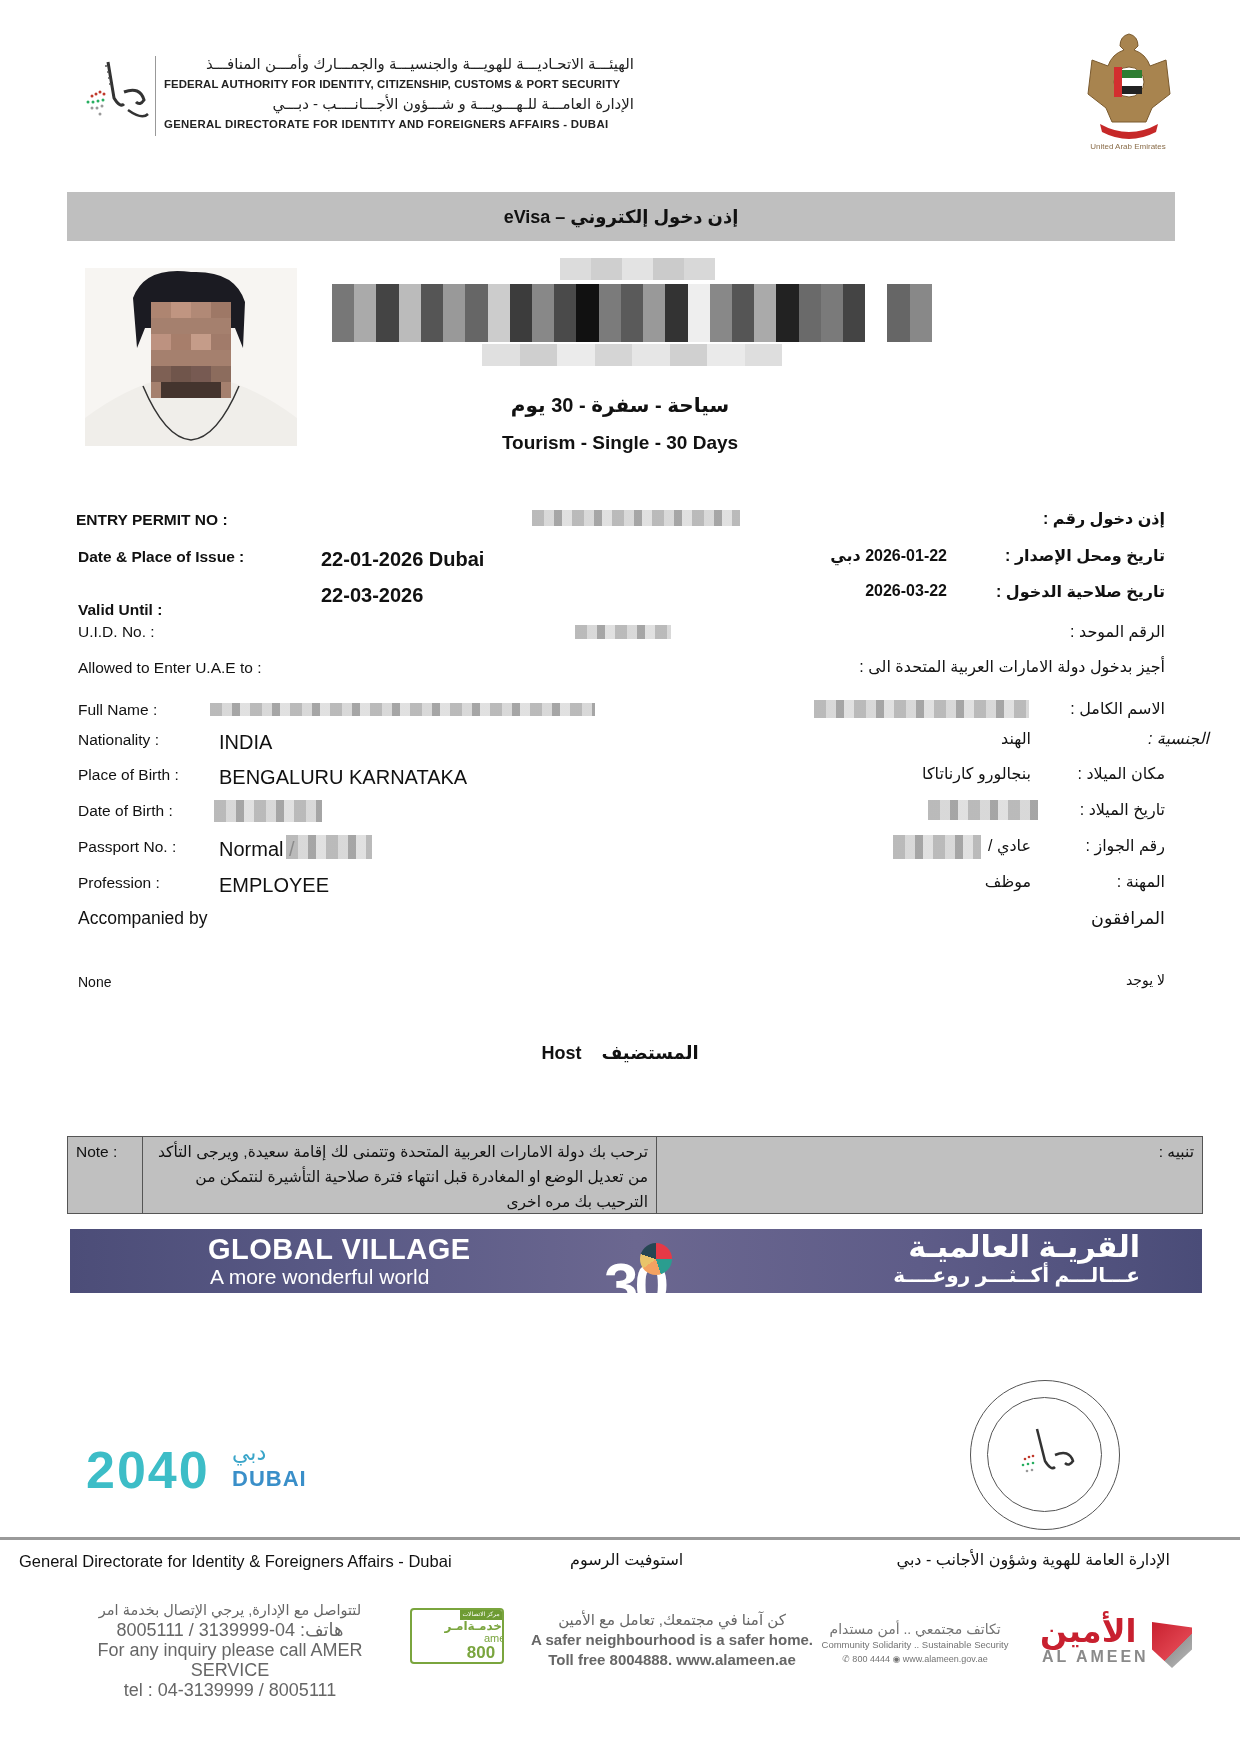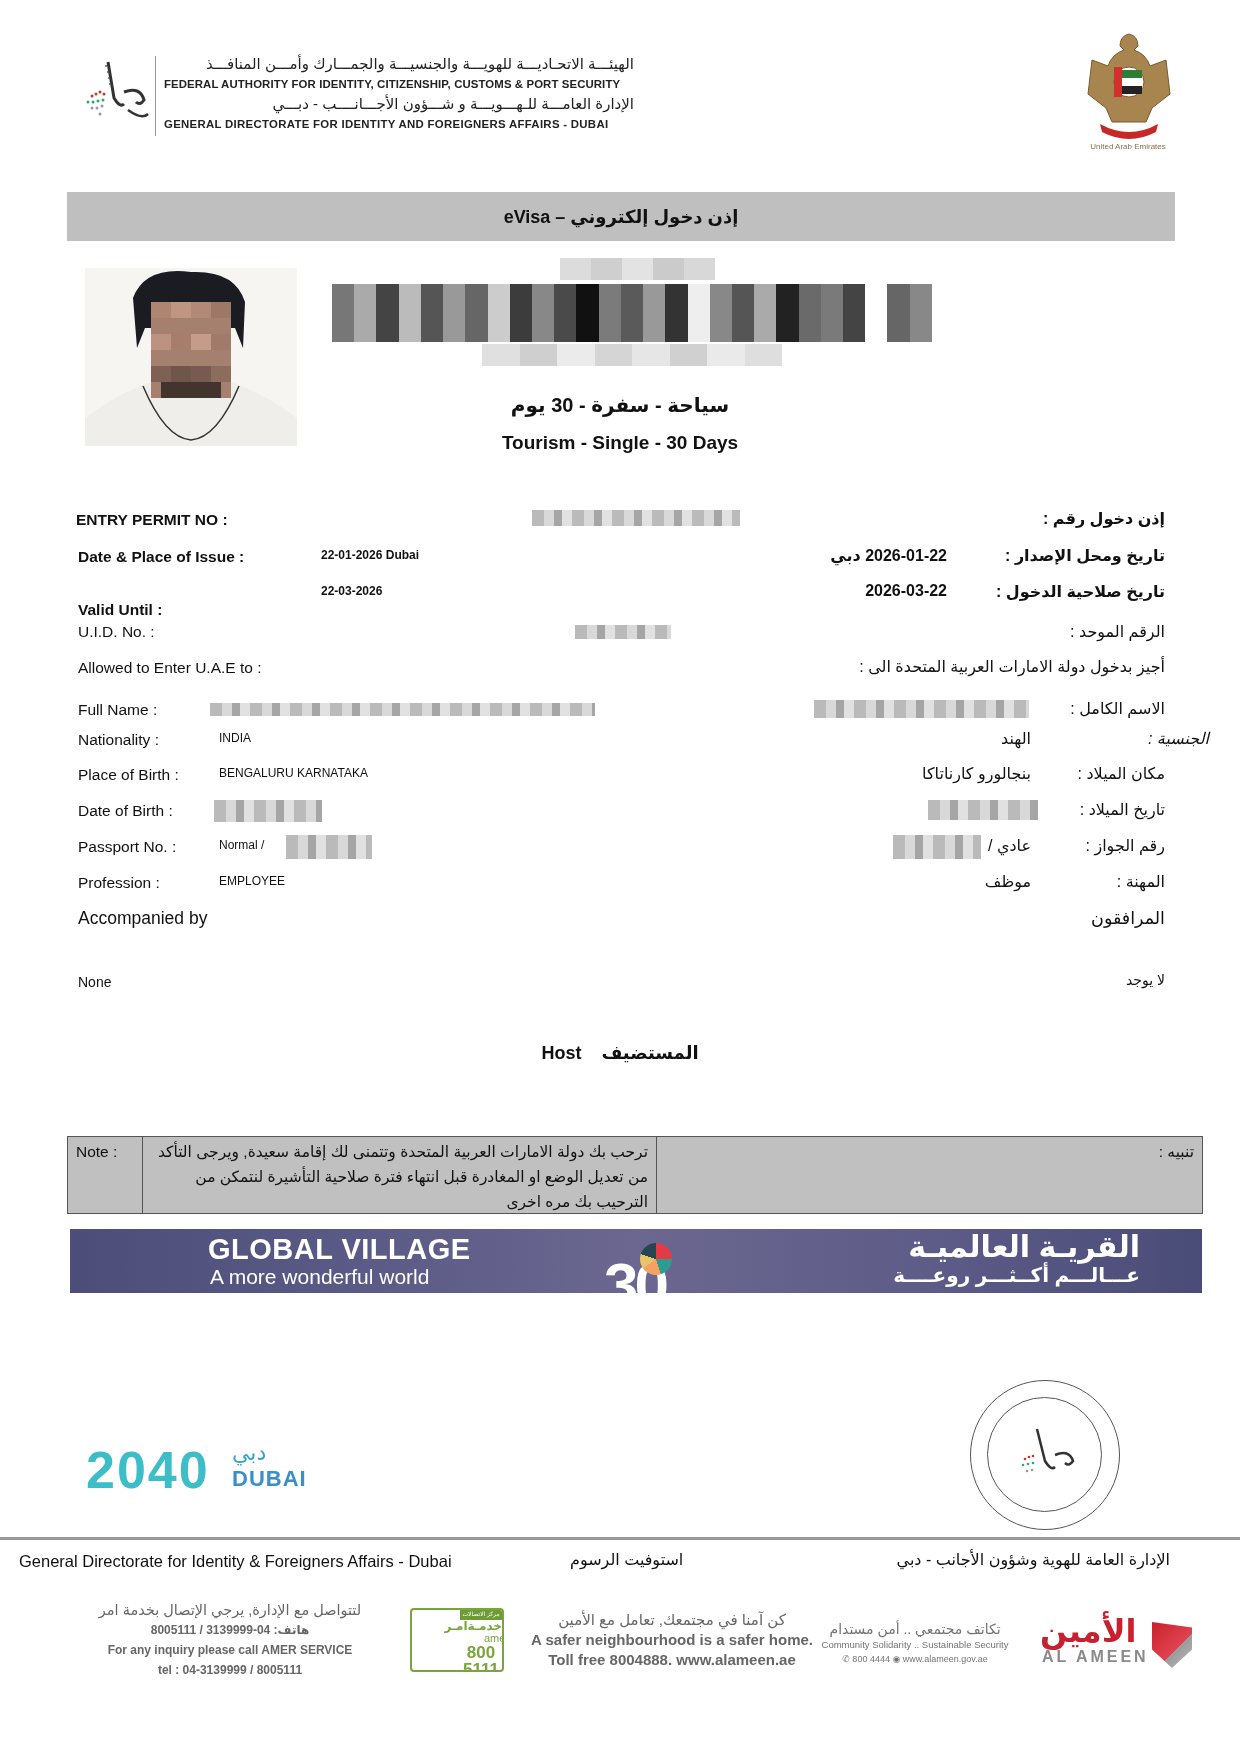--- a/index.html
+++ b/index.html
@@ -29,21 +29,21 @@
 
   
   .name-blur { left: 332px; top: 258px; width: 600px; height: 110px; }
 
   .visa-type-ar { left: 380px; top: 393px; width: 480px; text-align: center; font-weight: bold; font-size: 20px; direction: rtl; }
   .visa-type-en { left: 380px; top: 432px; width: 480px; text-align: center; font-weight: bold; font-size: 19px; }
 
   
   .lbl-en { font-size: 15.5px; color: #111; white-space: nowrap; }
   .lbl-en.b, .val-en.b, .val-ar.b, .lbl-ar.b { font-weight: bold; }
-  .val-en { font-size: 12px; white-space: nowrap; }
+  .val-en { font-size: 20px; white-space: nowrap; }
   .lbl-ar { font-size: 16px; direction: rtl; text-align: right; white-space: nowrap; }
   .val-ar { font-size: 16px; direction: rtl; text-align: right; white-space: nowrap; }
 
   .blur { background: repeating-linear-gradient(90deg, #a9a9a9 0 12px, #cfcfcf 12px 22px, #8f8f8f 22px 30px, #d9d9d9 30px 40px); opacity: 0.8; }
 
   .section-lbl { font-size: 17.5px; }
 
   .host { left: 520px; top: 1042px; width: 200px; text-align: center; font-weight: bold; font-size: 18px; }
 
   
@@ -74,23 +74,23 @@
   .stamp-inner { position: absolute; left: 16px; top: 16px; width: 115px; height: 115px; border-radius: 50%; border: 1px solid #555; }
 
   .footer-line { left: 0; top: 1537px; width: 1240px; height: 3px; background: #9a9a9a; }
   .footer-en { left: 19px; top: 1552px; font-size: 16.5px; color: #111; }
   .footer-stamp { left: 570px; top: 1550px; font-size: 16px; direction: rtl; color: #111; }
   .footer-ar { left: 880px; top: 1550px; width: 290px; font-size: 16px; direction: rtl; text-align: right; color: #111; }
 
   .contact { left: 80px; top: 1600px; width: 300px; text-align: center; color: #666; }
   .contact div { line-height: 20px; }
   .contact .c-ar { font-size: 14.5px; direction: rtl; }
-  .contact .c-b { font-size: 12px; font-weight: bold; }
-
-  .amer-logo { left: 410px; top: 1608px; width: 94px; height: 64px; border: 2px solid #7aa53e; border-radius: 4px; background: #fff; overflow: hidden; padding-left: 48px; }
+  .contact .c-b { font-size: 18px; font-weight: normal; }
+
+  .amer-logo { left: 410px; top: 1608px; width: 94px; height: 56px; border: 2px solid #7aa53e; border-radius: 4px; background: #fff; overflow: hidden; padding-left: 48px; }
   .amer-logo .top { height: 10px; background: #6e9b33; font-size: 6px; color: #fff; text-align: center; }
   .amer-logo .ar { font-size: 12px; text-align: center; color: #7aa53e; font-weight: bold; direction: rtl; line-height: 13px; }
   .amer-logo .sv { font-size: 11px; text-align: center; color: #7aa53e; line-height: 11px; margin-left: 24px; }
   .amer-logo .num { font-size: 17px; text-align: center; color: #7aa53e; font-weight: bold; line-height: 17px; }
 
   .safer { left: 522px; top: 1610px; width: 300px; text-align: center; color: #666; }
   .safer div { line-height: 20px; }
   .safer .s-ar { font-size: 15px; direction: rtl; }
   .safer .s-b { font-size: 15px; font-weight: bold; }
 

